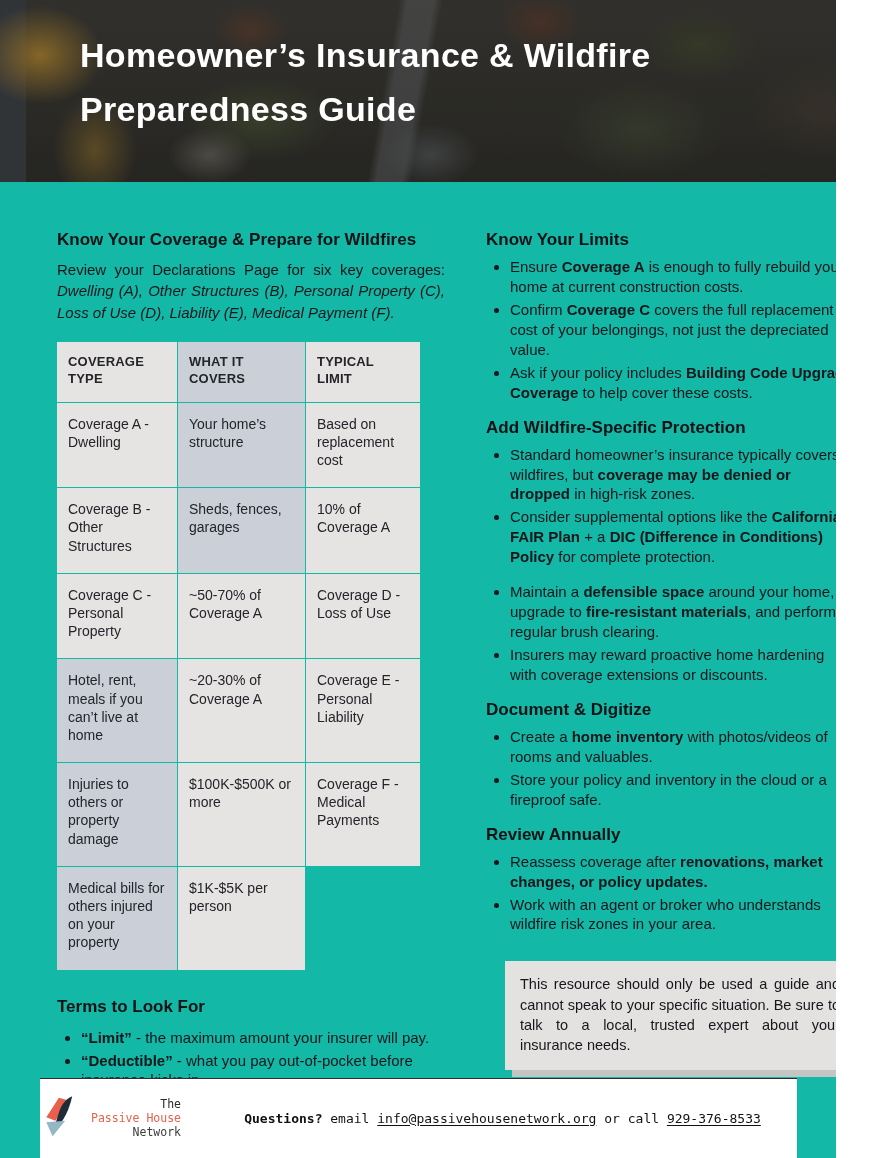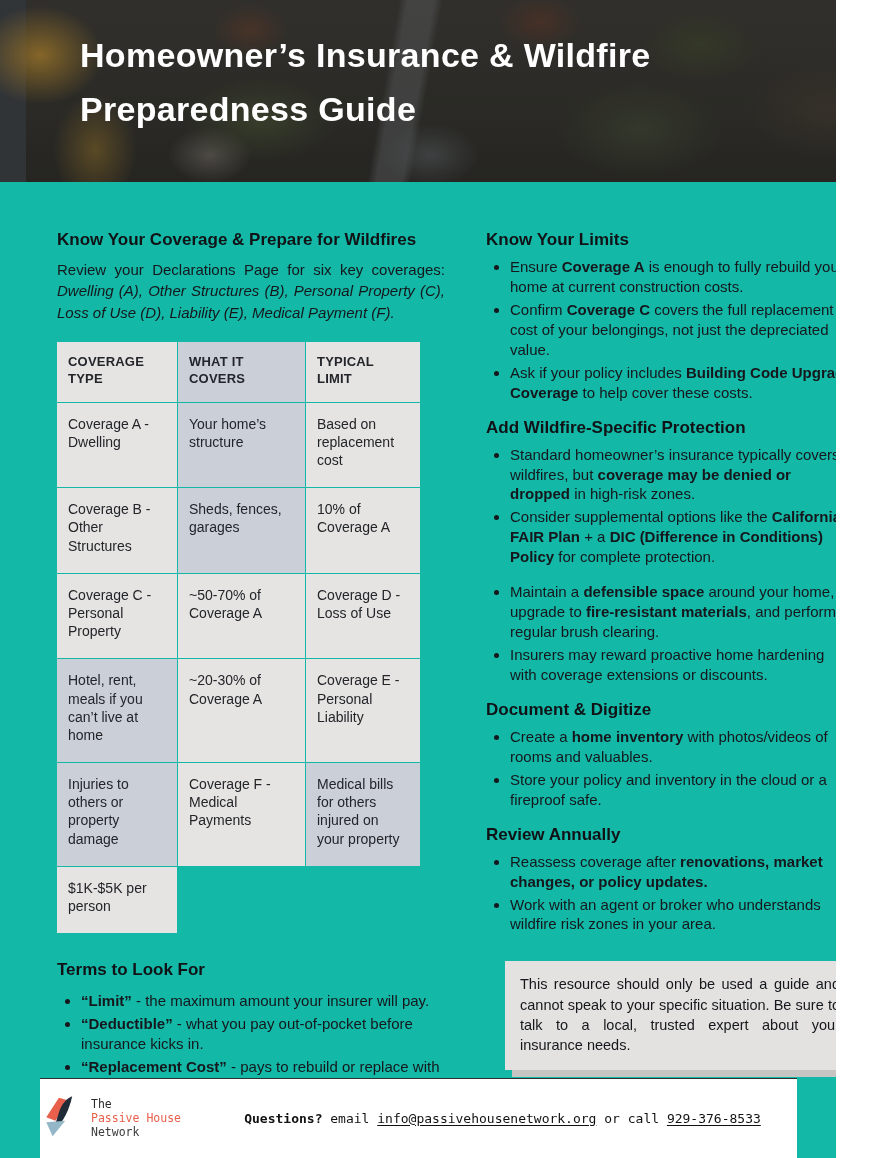--- a/index.html
+++ b/index.html
@@ -64,21 +64,21 @@
 
   .disclaimer{
     margin:27px 0 0 19px;background:#e3e2e0;box-shadow:7px 7px 0 #c6c5c3;
     padding:13px 15px 14px;font-size:14.5px;line-height:1.4;text-align:justify;
   }
 
   
   footer{position:absolute;left:40px;right:39px;bottom:0;padding-bottom:14px;background:#fff;}
   .rule{border-top:1.5px solid #2e2e2e;margin-bottom:13px;}
   .footer-row{display:flex;align-items:center;}
-  .logo{display:flex;align-items:center;gap:9px;width:168px;flex:none;}
+  .logo{display:flex;align-items:center;gap:9px;width:168px;flex:none;text-align:right;}
   .logo svg{width:42px;height:52px;flex:none;}
   .logo-text{font-family:"DejaVu Sans Mono","Liberation Mono",monospace;font-size:11.5px;line-height:14px;}
   .lt1{color:#2b2b2b;}
   .lt2{color:var(--accent-red);}
   .lt3{color:#3c3c3c;}
   .contact{flex:1;text-align:center;font-family:"DejaVu Sans Mono","Liberation Mono",monospace;font-size:13px;color:#111;}
   .contact b{font-weight:700;}
   .contact a{color:#111;text-decoration:underline;text-underline-offset:2px;}
 </style>
 </head>
@@ -112,20 +112,21 @@
 
           <div class="cell">Coverage C - Personal Property</div>
           <div class="cell">~50-70% of Coverage A</div>
 
           <div class="cell">Coverage D - Loss of Use</div>
           <div class="cell mid">Hotel, rent, meals if you can’t live at home</div>
           <div class="cell">~20-30% of Coverage A</div>
 
           <div class="cell">Coverage E - Personal Liability</div>
           <div class="cell mid">Injuries to others or property damage</div>
+          <div class="cell">$100K-$500K or more</div>
 
           <div class="cell">Coverage F - Medical Payments</div>
           <div class="cell mid">Medical bills for others injured on your property</div>
           <div class="cell">$1K-$5K per person</div>
         </div>
       </section>
 
       <section class="terms">
         <h2>Terms to Look For</h2>
         <ul class="bullets">

